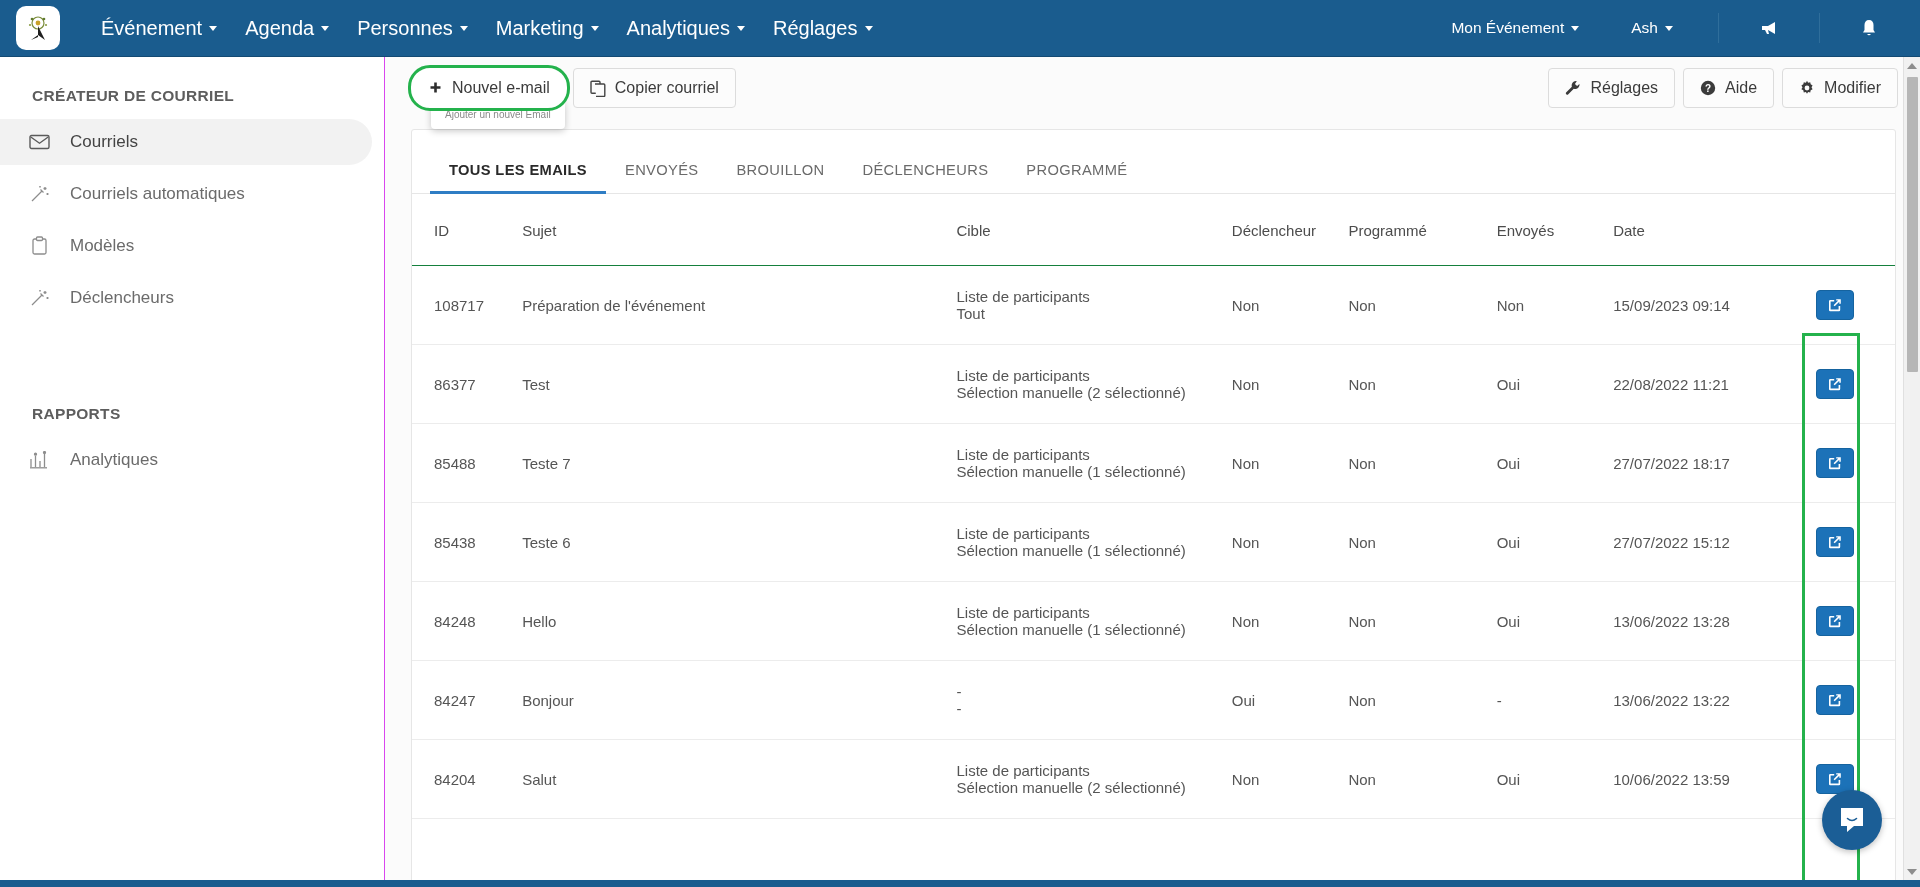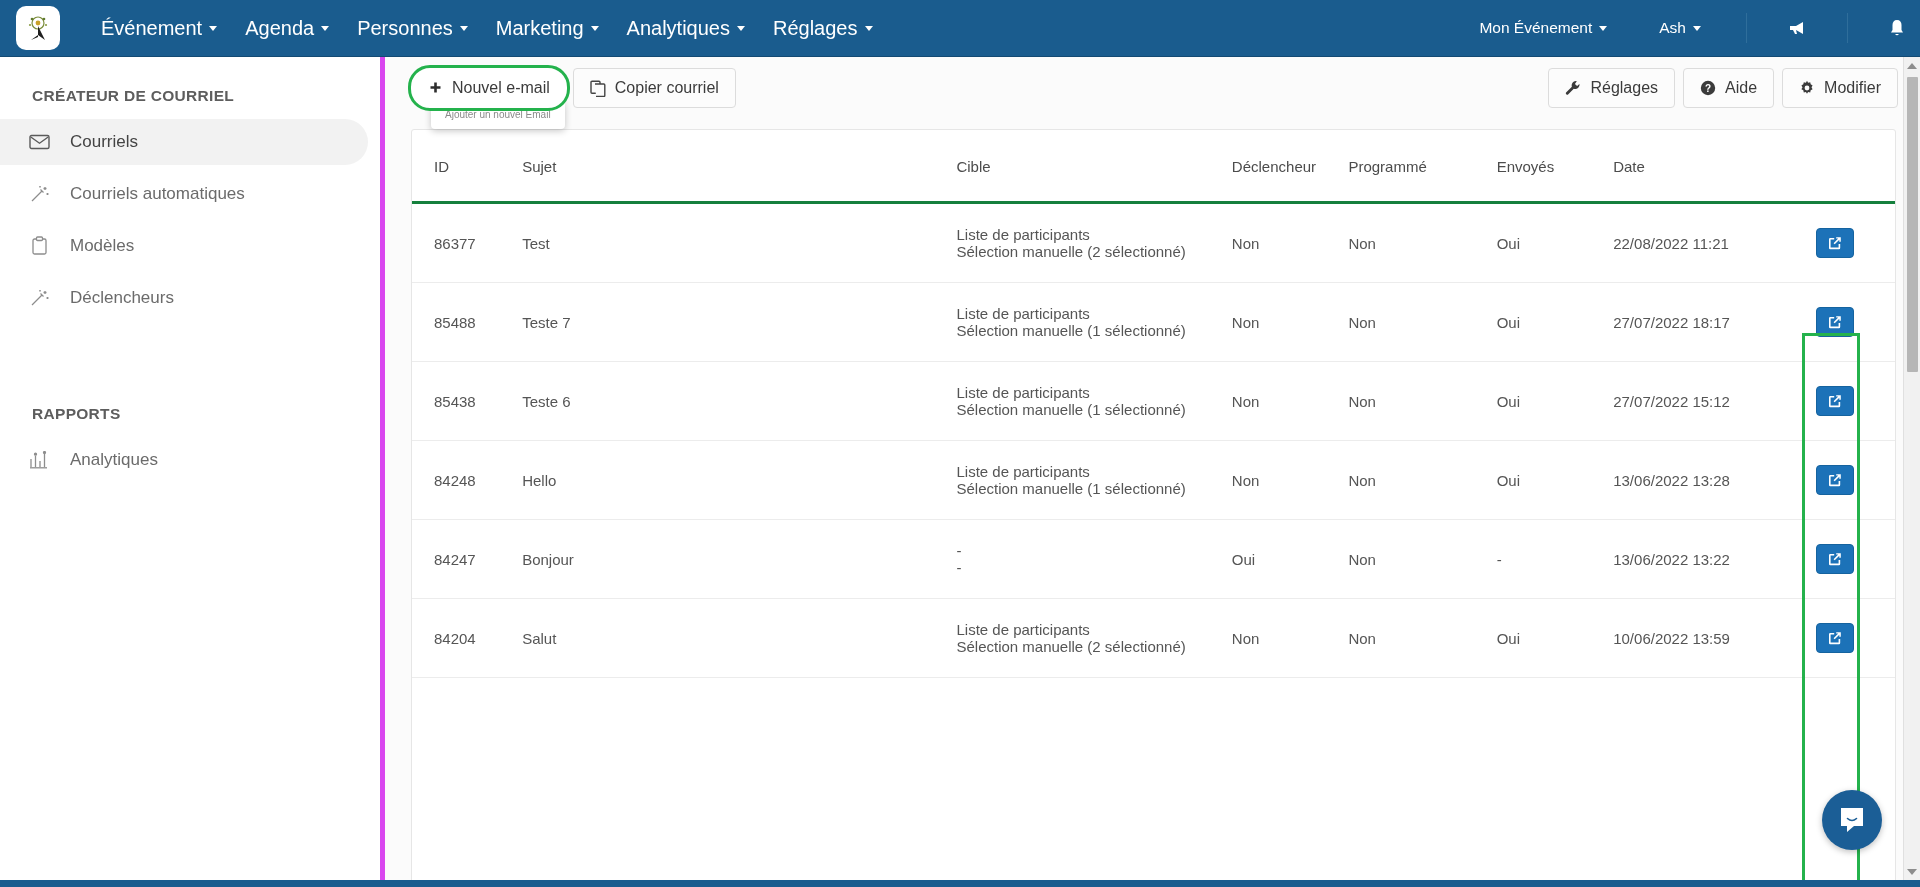--- a/index.html
+++ b/index.html
@@ -52,35 +52,35 @@
   }
   .caret {
     width: 0; height: 0;
     border-left: 4.5px solid transparent;
     border-right: 4.5px solid transparent;
     border-top: 5.5px solid #ffffff;
     display:inline-block;
   }
   .nav-right {
     margin-left: auto; display: flex; align-items: center;
-    height: 57px; padding-right: 2px; gap: 24px;
+    height: 57px; padding-right: 30px; gap: 24px;
   }
   .nav-right .nav-item { font-size: 15.5px; }
   .nav-sep { width: 1px; height: 30px; background: #2f6e9b; margin: 0 4px; }
   .icon-btn {
     color: #fff; padding: 6px 12px; cursor: pointer;
     display: flex; align-items: center;
   }
 
   
   .sidebar {
     position: absolute; top: 57px; left: 0;
     width: 385px; height: 823px;
     background: #ffffff;
-    border-right: 5px solid #d946ef;
+    border-right: 1px solid #d946ef;
   }
   .side-section {
     font-size: 15.5px; font-weight: bold; color: #5d5d5d;
     letter-spacing: .3px;
     padding: 30px 0 14px 32px;
   }
   .side-section.rapports { padding-top: 78px; }
   .side-item {
     display: flex; align-items: center; gap: 20px;
     height: 46px; margin: 0 12px 6px 0;
@@ -162,21 +162,21 @@
     content: ""; position: absolute;
     left: 0; right: 0; bottom: -1px; height: 3px;
     background: #2f7dc4;
   }
 
   table.emails { width: 100%; border-collapse: collapse; table-layout: fixed; }
   table.emails th {
     text-align: left;
     font-size: 15px; font-weight: normal; color: #4c4c4c;
     padding: 28px 0 26px 0;
-    border-bottom: 3px solid #15803d;
+    border-bottom: 1px solid #15803d;
   }
   table.emails td {
     font-size: 15px; color: #555;
     padding: 22px 0;
     border-bottom: 1px solid #ececec;
     vertical-align: middle;
   }
   .c-id    { width: 104px; padding-left: 22px !important; }
   .c-sujet { width: 410px; }
   .c-cible { width: 260px; margin-left: 44px; }
@@ -438,35 +438,60 @@
               <path d="M8 0.8 l1.1 1.9 2.1 -.5 .5 2.1 1.9 1.1 -1.1 1.9 1.1 1.9 -1.9 1.1 -.5 2.1 -2.1 -.5 -1.1 1.9 -1.1 -1.9 -2.1 .5 -.5 -2.1 -1.9 -1.1 1.1 -1.9 -1.1 -1.9 1.9 -1.1 .5 -2.1 2.1 .5 z" fill="#3b3b3b"></path>
               <circle cx="8" cy="8" r="2.4" fill="#fcfcfc"></circle>
             </svg>
         </span>
         <span>Modifier</span>
       </div>
     </div>
   </div>
 
   <div class="card">
+    <div class="tabs">
+      <div class="tab active">TOUS LES EMAILS</div>
+      <div class="tab">ENVOYÉS</div>
+      <div class="tab">BROUILLON</div>
+      <div class="tab">DÉCLENCHEURS</div>
+      <div class="tab">PROGRAMMÉ</div>
+    </div>
 
     <table class="emails">
       <thead>
         <tr>
           <th class="c-id">ID</th>
           <th class="c-sujet">Sujet</th>
           <th class="c-cible">Cible</th>
           <th class="c-decl">Déclencheur</th>
           <th class="c-prog">Programmé</th>
           <th class="c-env">Envoyés</th>
           <th class="c-date">Date</th>
           <th class="c-act"></th>
         </tr>
       </thead>
       <tbody id="tbody">
+          <tr>
+            <td class="c-id">108717</td>
+            <td class="c-sujet">Préparation de l'événement</td>
+            <td class="c-cible">
+              <span class="sub sub2">Liste de participants</span>
+              <span class="sub sub2">Tout</span>
+            </td>
+            <td class="c-decl">Non</td>
+            <td class="c-prog">Non</td>
+            <td class="c-env">Non</td>
+            <td class="c-date">15/09/2023 09:14</td>
+            <td class="c-act act-cell"><span class="act-btn">
+                <svg width="16" height="16" viewBox="0 0 16 16">
+                  <path d="M2 4.2 a1.2 1.2 0 0 1 1.2 -1.2 h4 v1.6 h-3.6 v8 h8 v-3.6 h1.6 v4 a1.2 1.2 0 0 1 -1.2 1.2 h-8.8 a1.2 1.2 0 0 1 -1.2 -1.2 z" fill="#ffffff"></path>
+                  <path d="M9.2 2.2 h4.6 v4.6 h-1.5 v-2.1 l-4.6 4.6 -1.1 -1.1 4.6 -4.6 h-2.0 z" fill="#ffffff"></path>
+                </svg>
+              </span></td>
+          </tr>
           <tr>
             <td class="c-id">86377</td>
             <td class="c-sujet">Test</td>
             <td class="c-cible">
               <span class="sub sub2">Liste de participants</span>
               <span class="sub sub2">Sélection manuelle (2 sélectionné)</span>
             </td>
             <td class="c-decl">Non</td>
             <td class="c-prog">Non</td>
             <td class="c-env">Oui</td>

